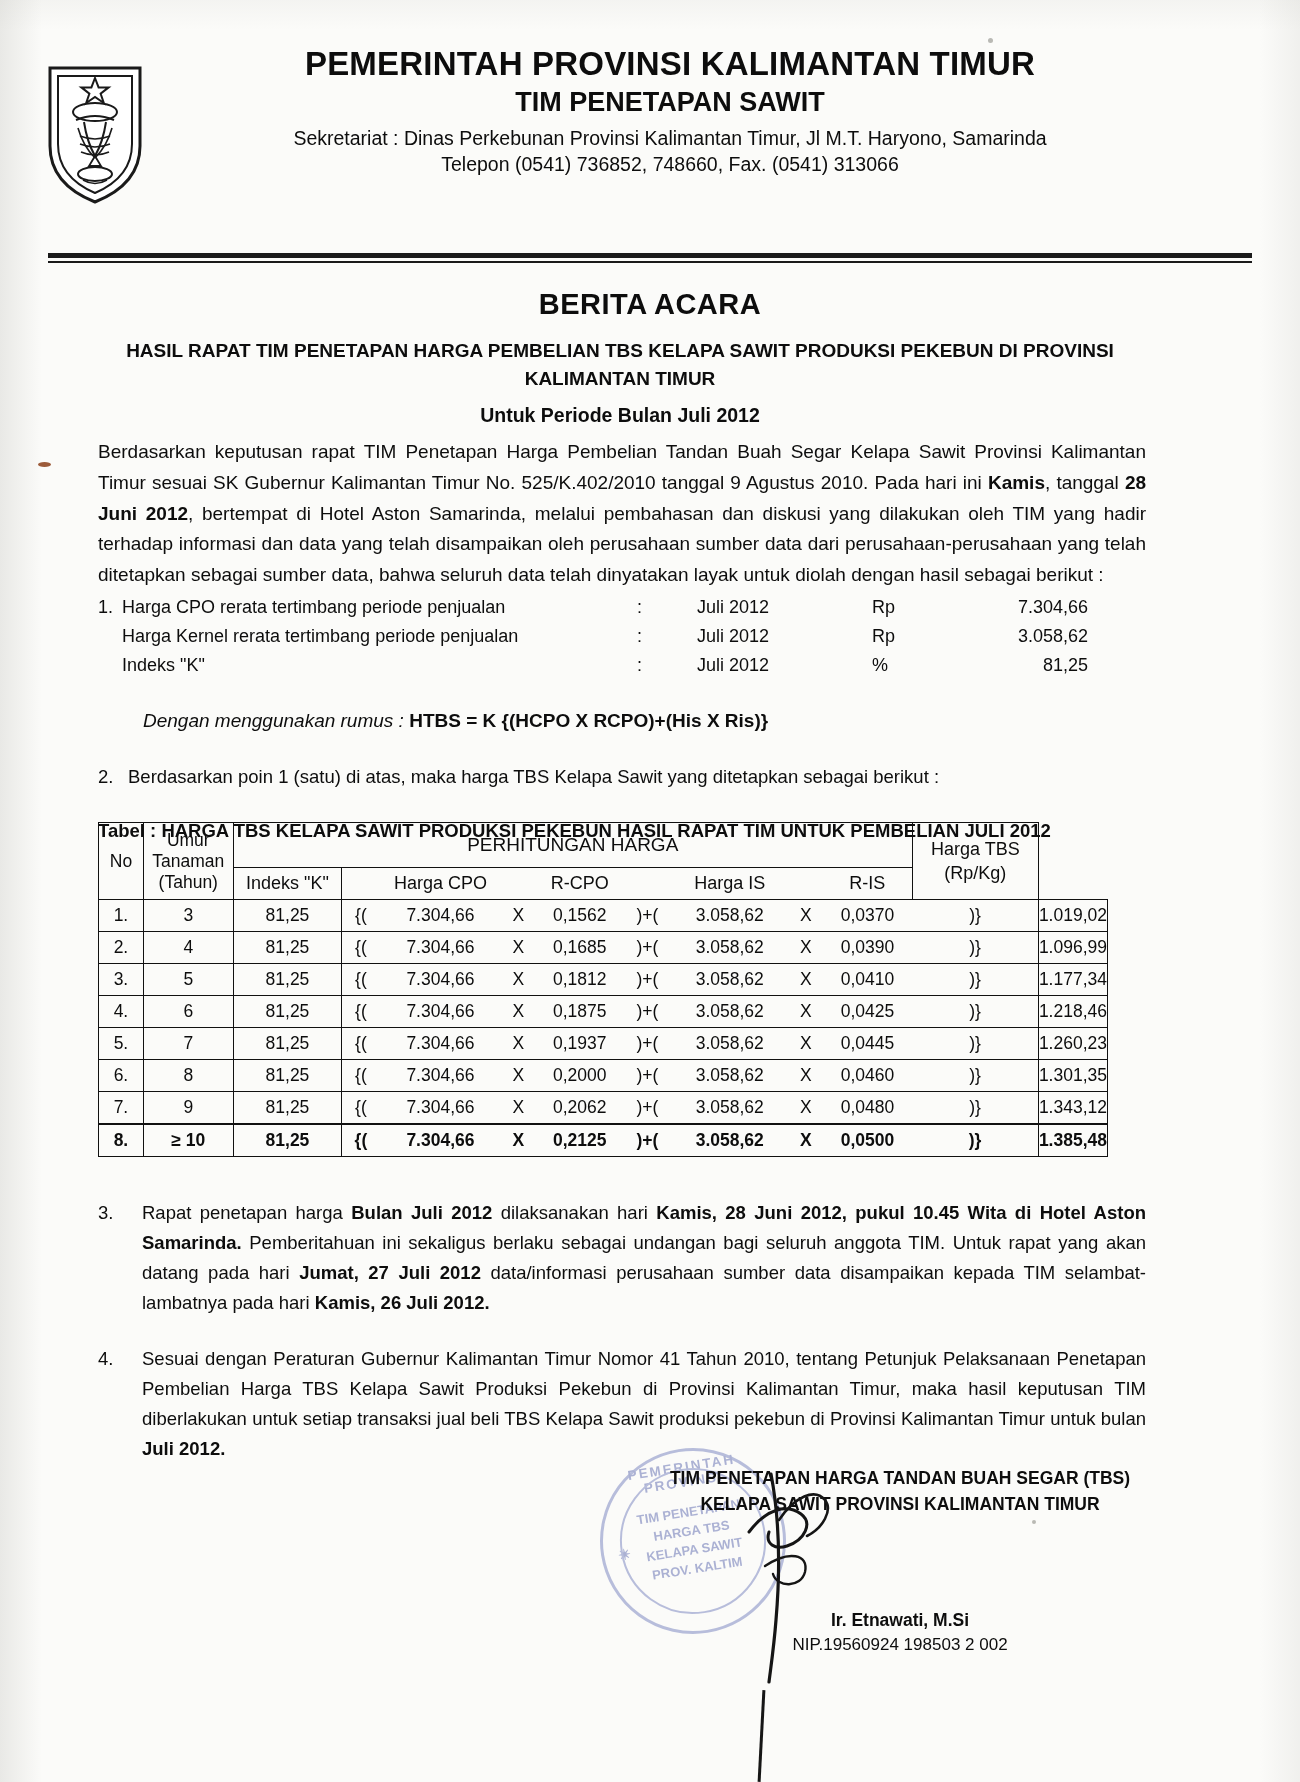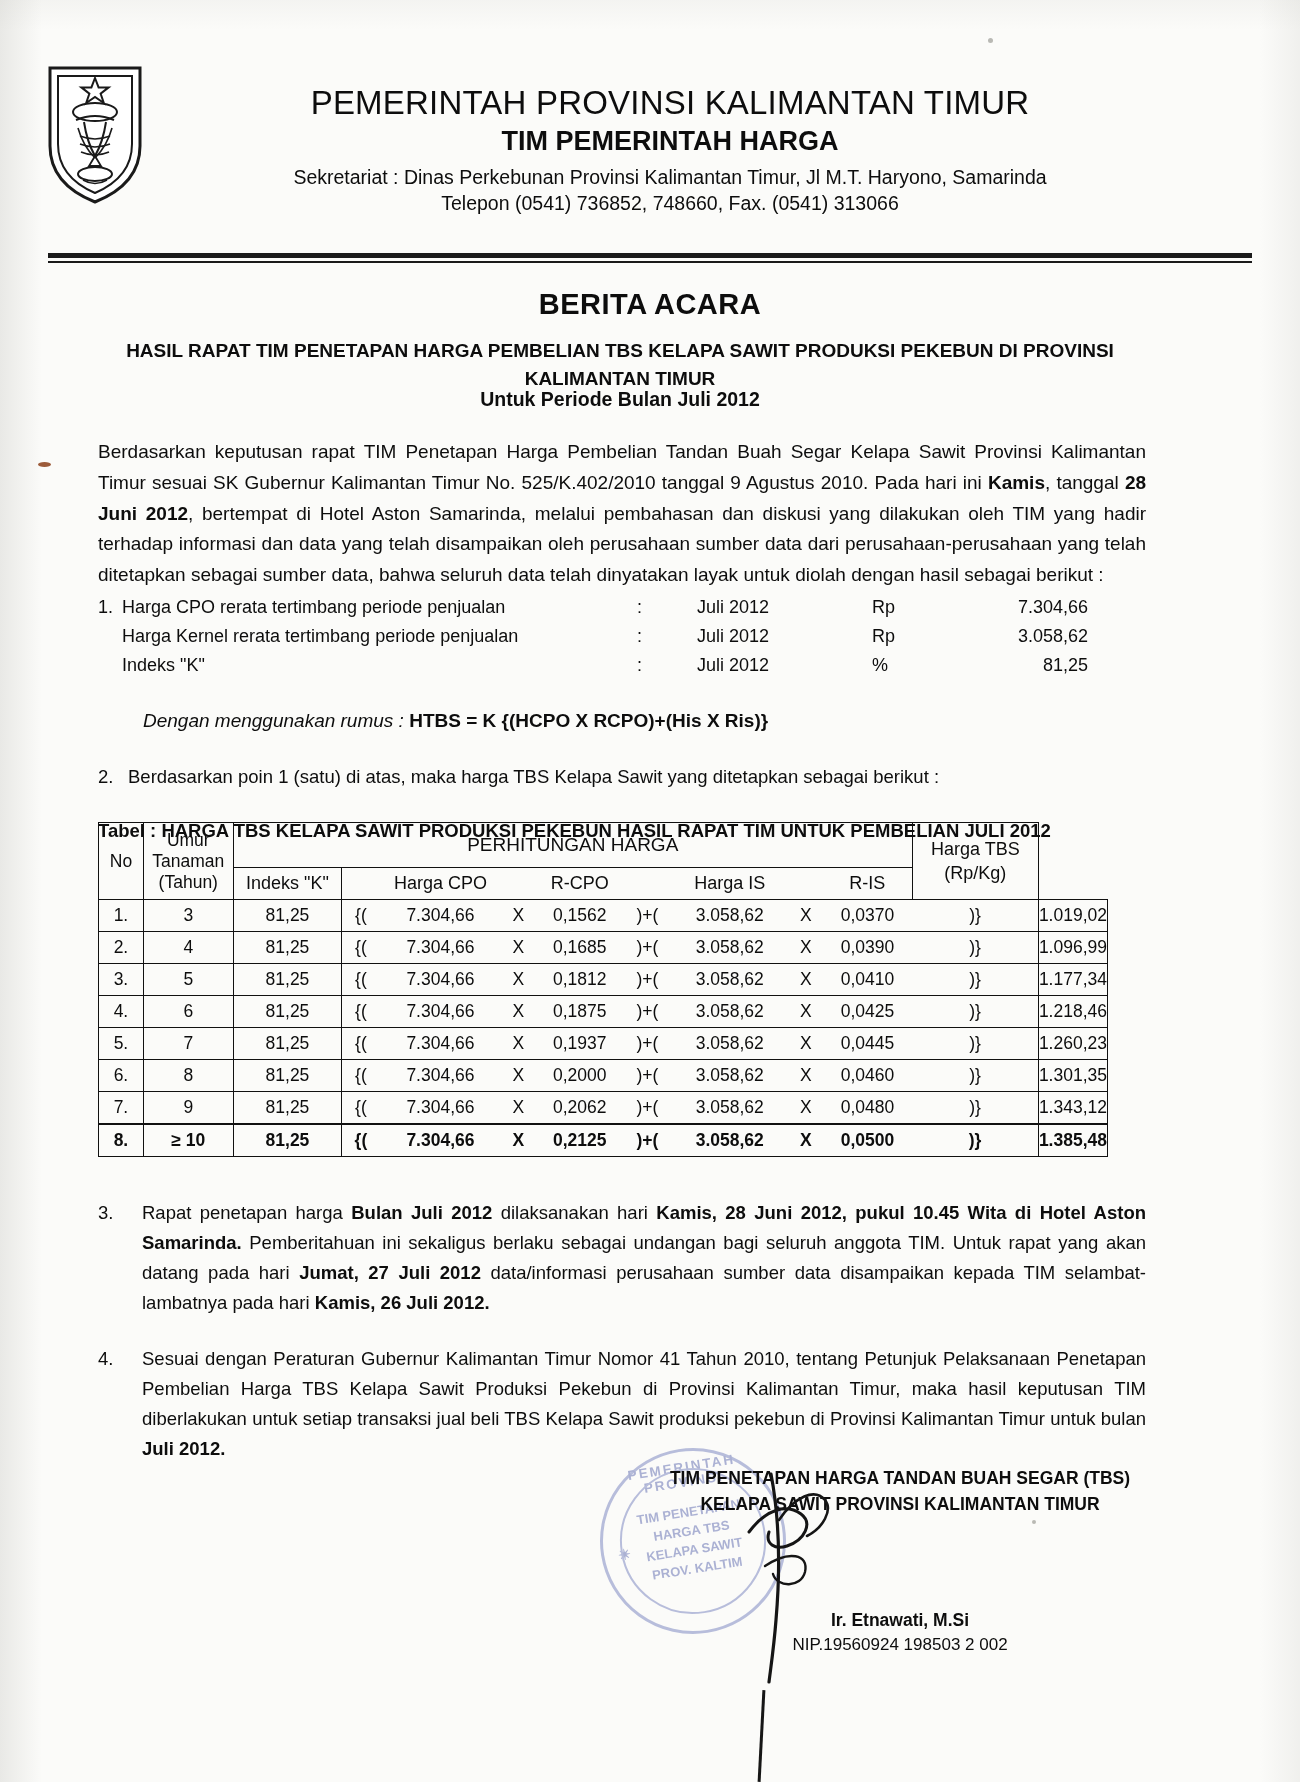--- a/index.html
+++ b/index.html
@@ -25,37 +25,37 @@
     pointer-events:none;
   }
   .speck{position:absolute;background:#b9b9b4;border-radius:50%;}
 
   
   .kop{position:absolute; left:0; top:46px; width:1300px;}
   .crest{
     position:absolute; left:40px; top:10px; width:110px; height:150px;
   }
   .kop-text{ margin-left:170px; width:1000px; text-align:center; }
-  .l1{font-size:33px;font-weight:normal;letter-spacing:.2px;line-height:1.12;margin-top:39px;}
+  .l1{font-size:33px;font-weight:bold;letter-spacing:.2px;line-height:1.12;}
   .l2{font-size:27px;font-weight:bold;line-height:1.25;margin-top:3px;}
   .l3{font-size:29px;font-weight:bold;line-height:1.2;margin-top:4px;}
   .l4{font-size:19.5px;line-height:1.33;margin-top:6px;}
   .l5{font-size:19.5px;line-height:1.33;}
   .l6{font-size:19.5px;line-height:1.33;}
 
   .rule-wrap{position:absolute;left:48px;top:253px;width:1204px;}
   .rule-thick{height:5px;background:#1a1a1a;}
   .rule-thin{height:2px;background:#1a1a1a;margin-top:3px;}
 
   
   .doc-title{position:absolute;left:0;top:288px;width:1300px;text-align:center;
              font-size:29px;font-weight:bold;letter-spacing:.5px;}
   .sub1{position:absolute;left:100px;top:337px;width:1040px;text-align:center;
         font-size:19px;font-weight:bold;line-height:1.45;}
-  .sub2{position:absolute;left:100px;top:388px;width:1040px;text-align:center;
+  .sub2{position:absolute;left:100px;top:404px;width:1040px;text-align:center;
         font-size:19.5px;font-weight:bold;}
 
   
   .body-wrap{position:absolute;left:98px;top:437px;width:1048px;}
   .para{font-size:19px;line-height:1.62;text-align:justify;}
   .para b{font-weight:bold;}
 
   
   .items{margin-top:2px;}
   .item-row{display:flex;align-items:baseline;font-size:18px;line-height:1.62;}
@@ -171,21 +171,21 @@
         <path d="M40 80 q15 6 30 0" fill="none" stroke="#1a1a1a" stroke-width="1.6"></path>
         <path d="M40 88 q15 6 30 0" fill="none" stroke="#1a1a1a" stroke-width="1.6"></path>
         <path d="M41 96 q14 6 28 0" fill="none" stroke="#1a1a1a" stroke-width="1.6"></path>
         <polygon points="55,100 49,110 61,110" fill="none" stroke="#1a1a1a" stroke-width="1.8"></polygon>
         <ellipse cx="55" cy="118" rx="17" ry="7" fill="none" stroke="#1a1a1a" stroke-width="2"></ellipse>
         <path d="M43 124 q12 7 24 0" fill="none" stroke="#1a1a1a" stroke-width="1.5"></path>
       </svg>
     </div>
     <div class="kop-text">
       <div class="l1">PEMERINTAH PROVINSI KALIMANTAN TIMUR</div>
-      <div class="l2">TIM PEMERINTAH HARGA</div>
+      <div class="l2">TIM PENETAPAN SAWIT</div>
       <div class="l4">Sekretariat : Dinas Perkebunan Provinsi Kalimantan Timur, Jl M.T. Haryono, Samarinda</div>
       <div class="l5">Telepon (0541) 736852, 748660, Fax. (0541) 313066</div>
     </div>
   </div>
 
   <div class="rule-wrap">
     <div class="rule-thick"></div>
     <div class="rule-thin"></div>
   </div>
 

